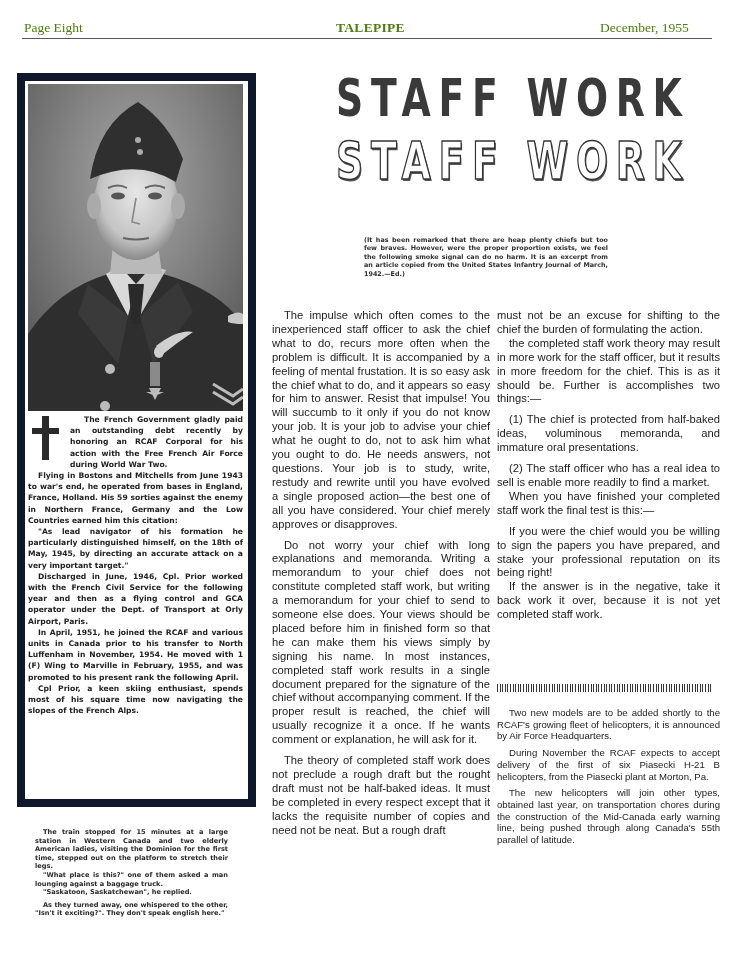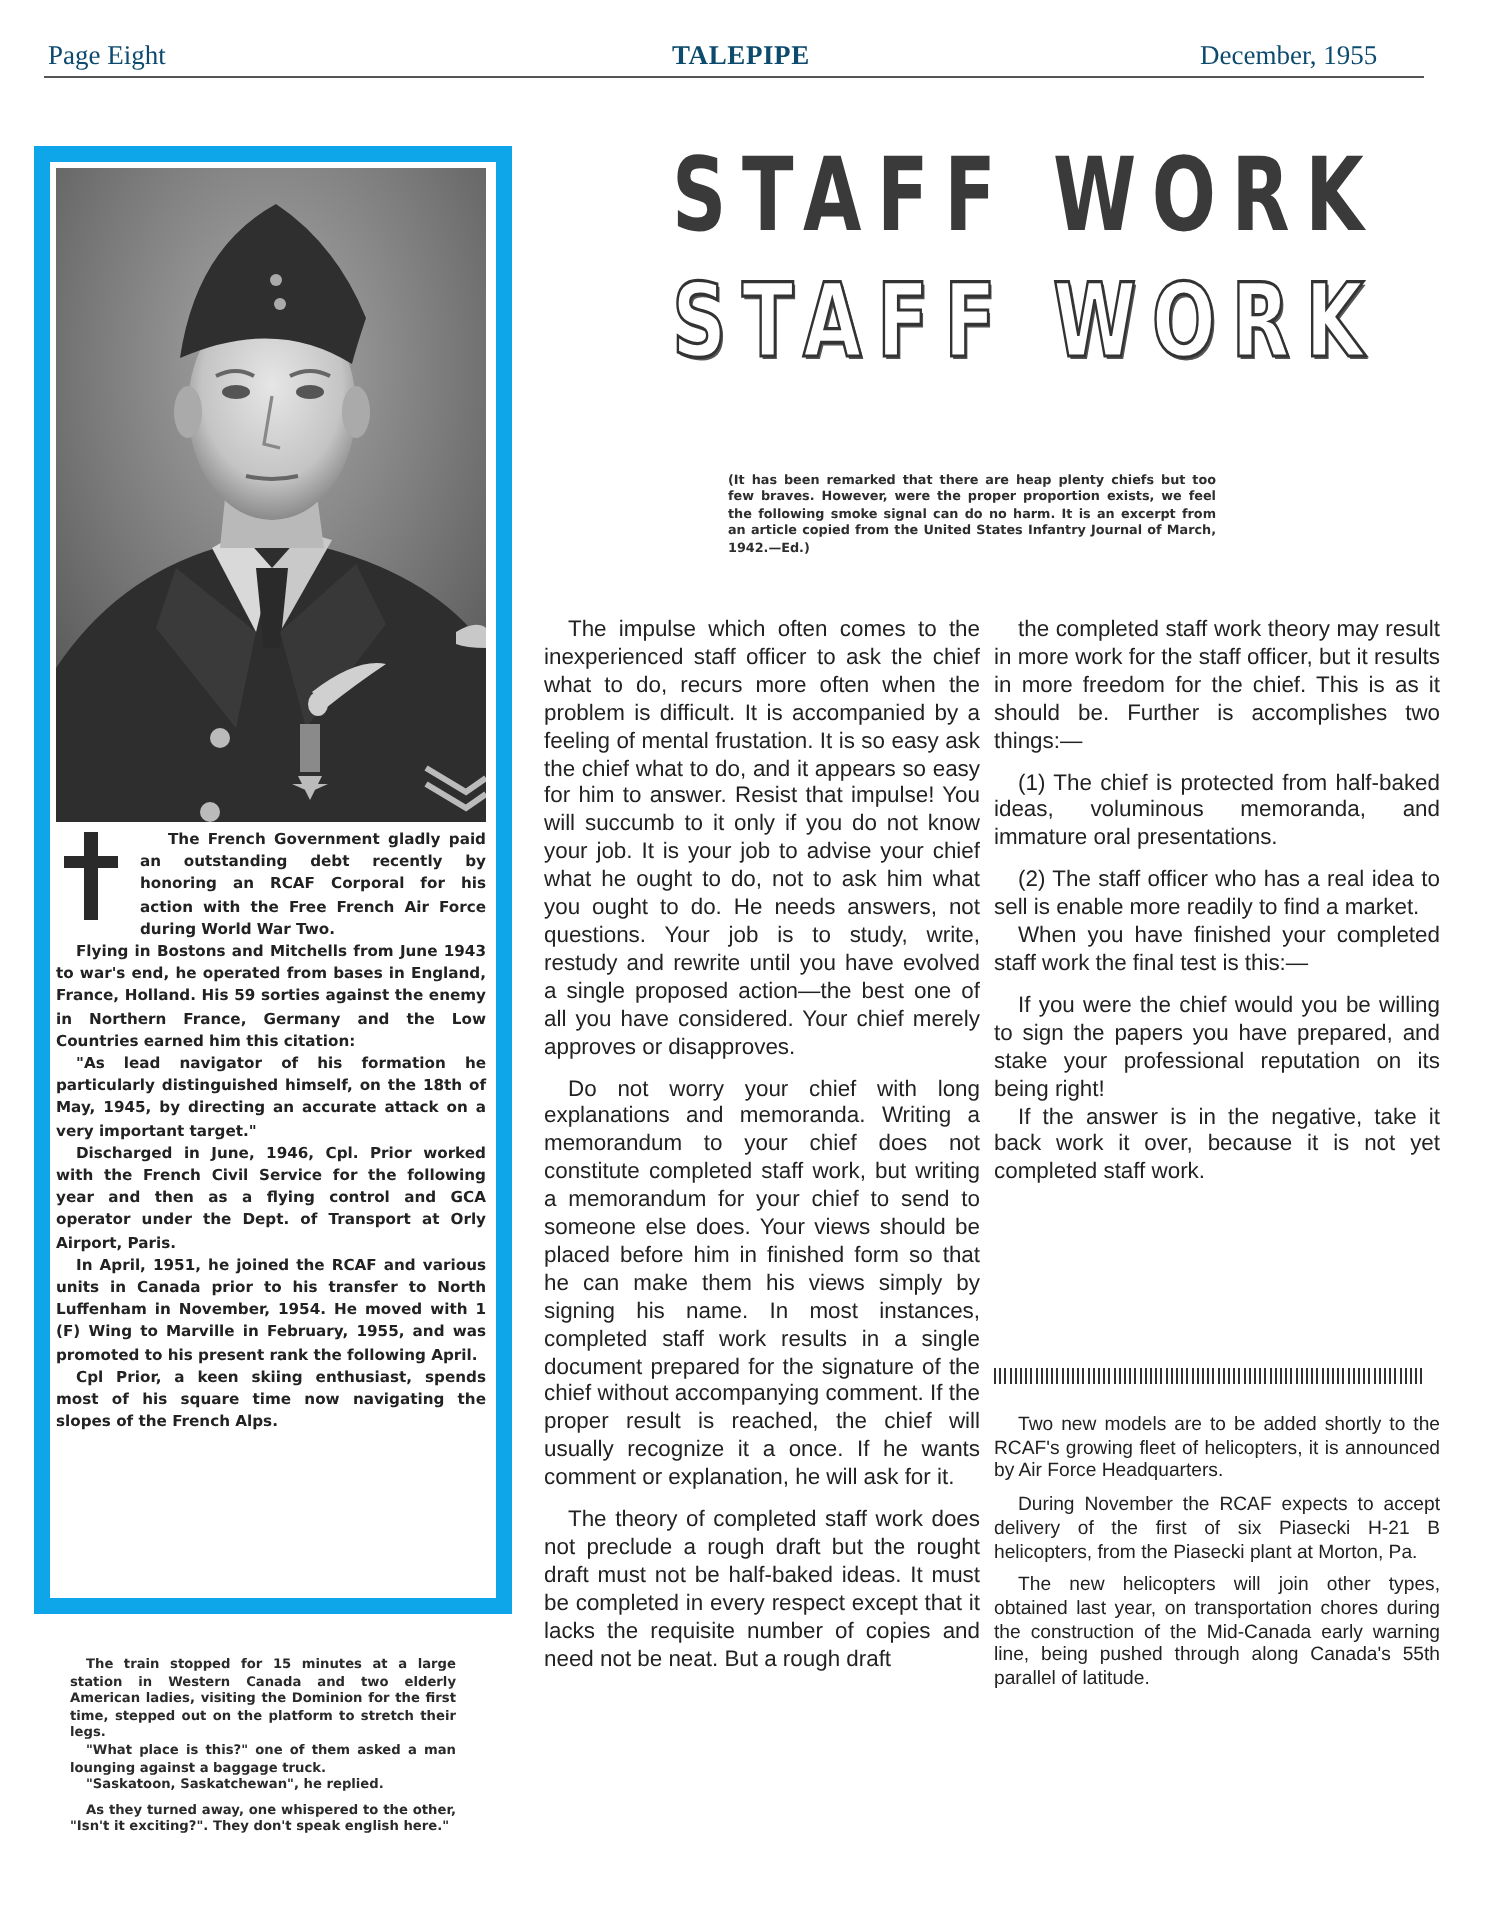--- a/index.html
+++ b/index.html
@@ -1,25 +1,25 @@
 <!DOCTYPE html>
 <html><head>
 <meta charset="utf-8">
 <style>
   * { box-sizing: border-box; margin: 0; padding: 0; }
   html, body { width: 750px; height: 955px; background: #ffffff; overflow: hidden; }
   body { position: relative; color: #1e1e1e; font-family: "DejaVu Serif", serif; }
-  .hdr { position: absolute; top: 20px; font-family: "Liberation Serif", serif; font-size: 13.5px; color: #0c4a6e; }
+  .hdr { position: absolute; top: 20px; font-family: "Liberation Serif", serif; font-size: 13.5px; color: #4d7c0f; }
   .hdr-left { left: 24px; }
   .hdr-center { left: 236px; letter-spacing: 0.3px; font-weight: bold; }
   .hdr-right { right: 255px; }
   .rule { position: absolute; left: 22px; top: 38px; width: 474px; height: 1px; background: #555; }
 
   
-  .bio-box { position: absolute; left: 17px; top: 73px; width: 239px; height: 734px; background: #0ea5e9; padding: 8px; }
+  .bio-box { position: absolute; left: 17px; top: 73px; width: 239px; height: 734px; background: #0f172a; padding: 8px; }
   .bio-inner { position: absolute; left: 8px; top: 8px; right: 8px; bottom: 8px; background: #fff; }
   .photo { position: absolute; left: 3px; top: 3px; width: 215px; height: 327px; background: radial-gradient(ellipse at 50% 35%, #9a9a9a 0%, #6e6e6e 45%, #555 100%); overflow: hidden; }
   .photo svg { position: absolute; left: 0; top: 0; }
   .bio-text { position: absolute; left: 3px; top: 333px; width: 215px; font-family: "DejaVu Sans", sans-serif; font-weight: bold; font-size: 7.6px; line-height: 11.2px; color: #222; text-align: justify; }
   .bio-text p { text-indent: 10px; }
   .bio-text p.first { text-indent: 0; }
   .cross { float: left; width: 36px; height: 52px; margin: 2px 6px 0 0; position: relative; }
   .cross .v { position: absolute; left: 14px; top: 0; width: 7px; height: 44px; background: #2a2a2a; }
   .cross .h { position: absolute; left: 4px; top: 12px; width: 27px; height: 6px; background: #2a2a2a; }
 
@@ -142,20 +142,21 @@
 
 <div class="editor-note">(It has been remarked that there are heap plenty chiefs but too few braves. However, were the proper proportion exists, we feel the following smoke signal can do no harm. It is an excerpt from an article copied from the United States Infantry Journal of March, 1942.—Ed.)</div>
 
 <div class="col col-mid">
   <p>The impulse which often comes to the inexperienced staff officer to ask the chief what to do, recurs more often when the problem is difficult. It is accompanied by a feeling of mental frustation. It is so easy ask the chief what to do, and it appears so easy for him to answer. Resist that impulse! You will succumb to it only if you do not know your job. It is your job to advise your chief what he ought to do, not to ask him what you ought to do. He needs answers, not questions. Your job is to study, write, restudy and rewrite until you have evolved a single proposed action—the best one of all you have considered. Your chief merely approves or disapproves.</p>
   <p class="sp">Do not worry your chief with long explanations and memoranda. Writing a memorandum to your chief does not constitute completed staff work, but writing a memorandum for your chief to send to someone else does. Your views should be placed before him in finished form so that he can make them his views simply by signing his name. In most instances, completed staff work results in a single document prepared for the signature of the chief without accompanying comment. If the proper result is reached, the chief will usually recognize it a once. If he wants comment or explanation, he will ask for it.</p>
   <p class="sp">The theory of completed staff work does not preclude a rough draft but the rought draft must not be half-baked ideas. It must be completed in every respect except that it lacks the requisite number of copies and need not be neat. But a rough draft</p>
 </div>
 
 <div class="col col-right">
+  <p class="nobr">must not be an excuse for shifting to the chief the burden of formulating the action.</p>
   <p>the completed staff work theory may result in more work for the staff officer, but it results in more freedom for the chief. This is as it should be. Further is accomplishes two things:—</p>
   <p class="sp">(1) The chief is protected from half-baked ideas, voluminous memoranda, and immature oral presentations.</p>
   <p class="sp">(2) The staff officer who has a real idea to sell is enable more readily to find a market.</p>
   <p>When you have finished your completed staff work the final test is this:—</p>
   <p class="sp">If you were the chief would you be willing to sign the papers you have prepared, and stake your professional reputation on its being right!</p>
   <p>If the answer is in the negative, take it back work it over, because it is not yet completed staff work.</p>
 </div>
 
 <div class="divider"></div>
 

